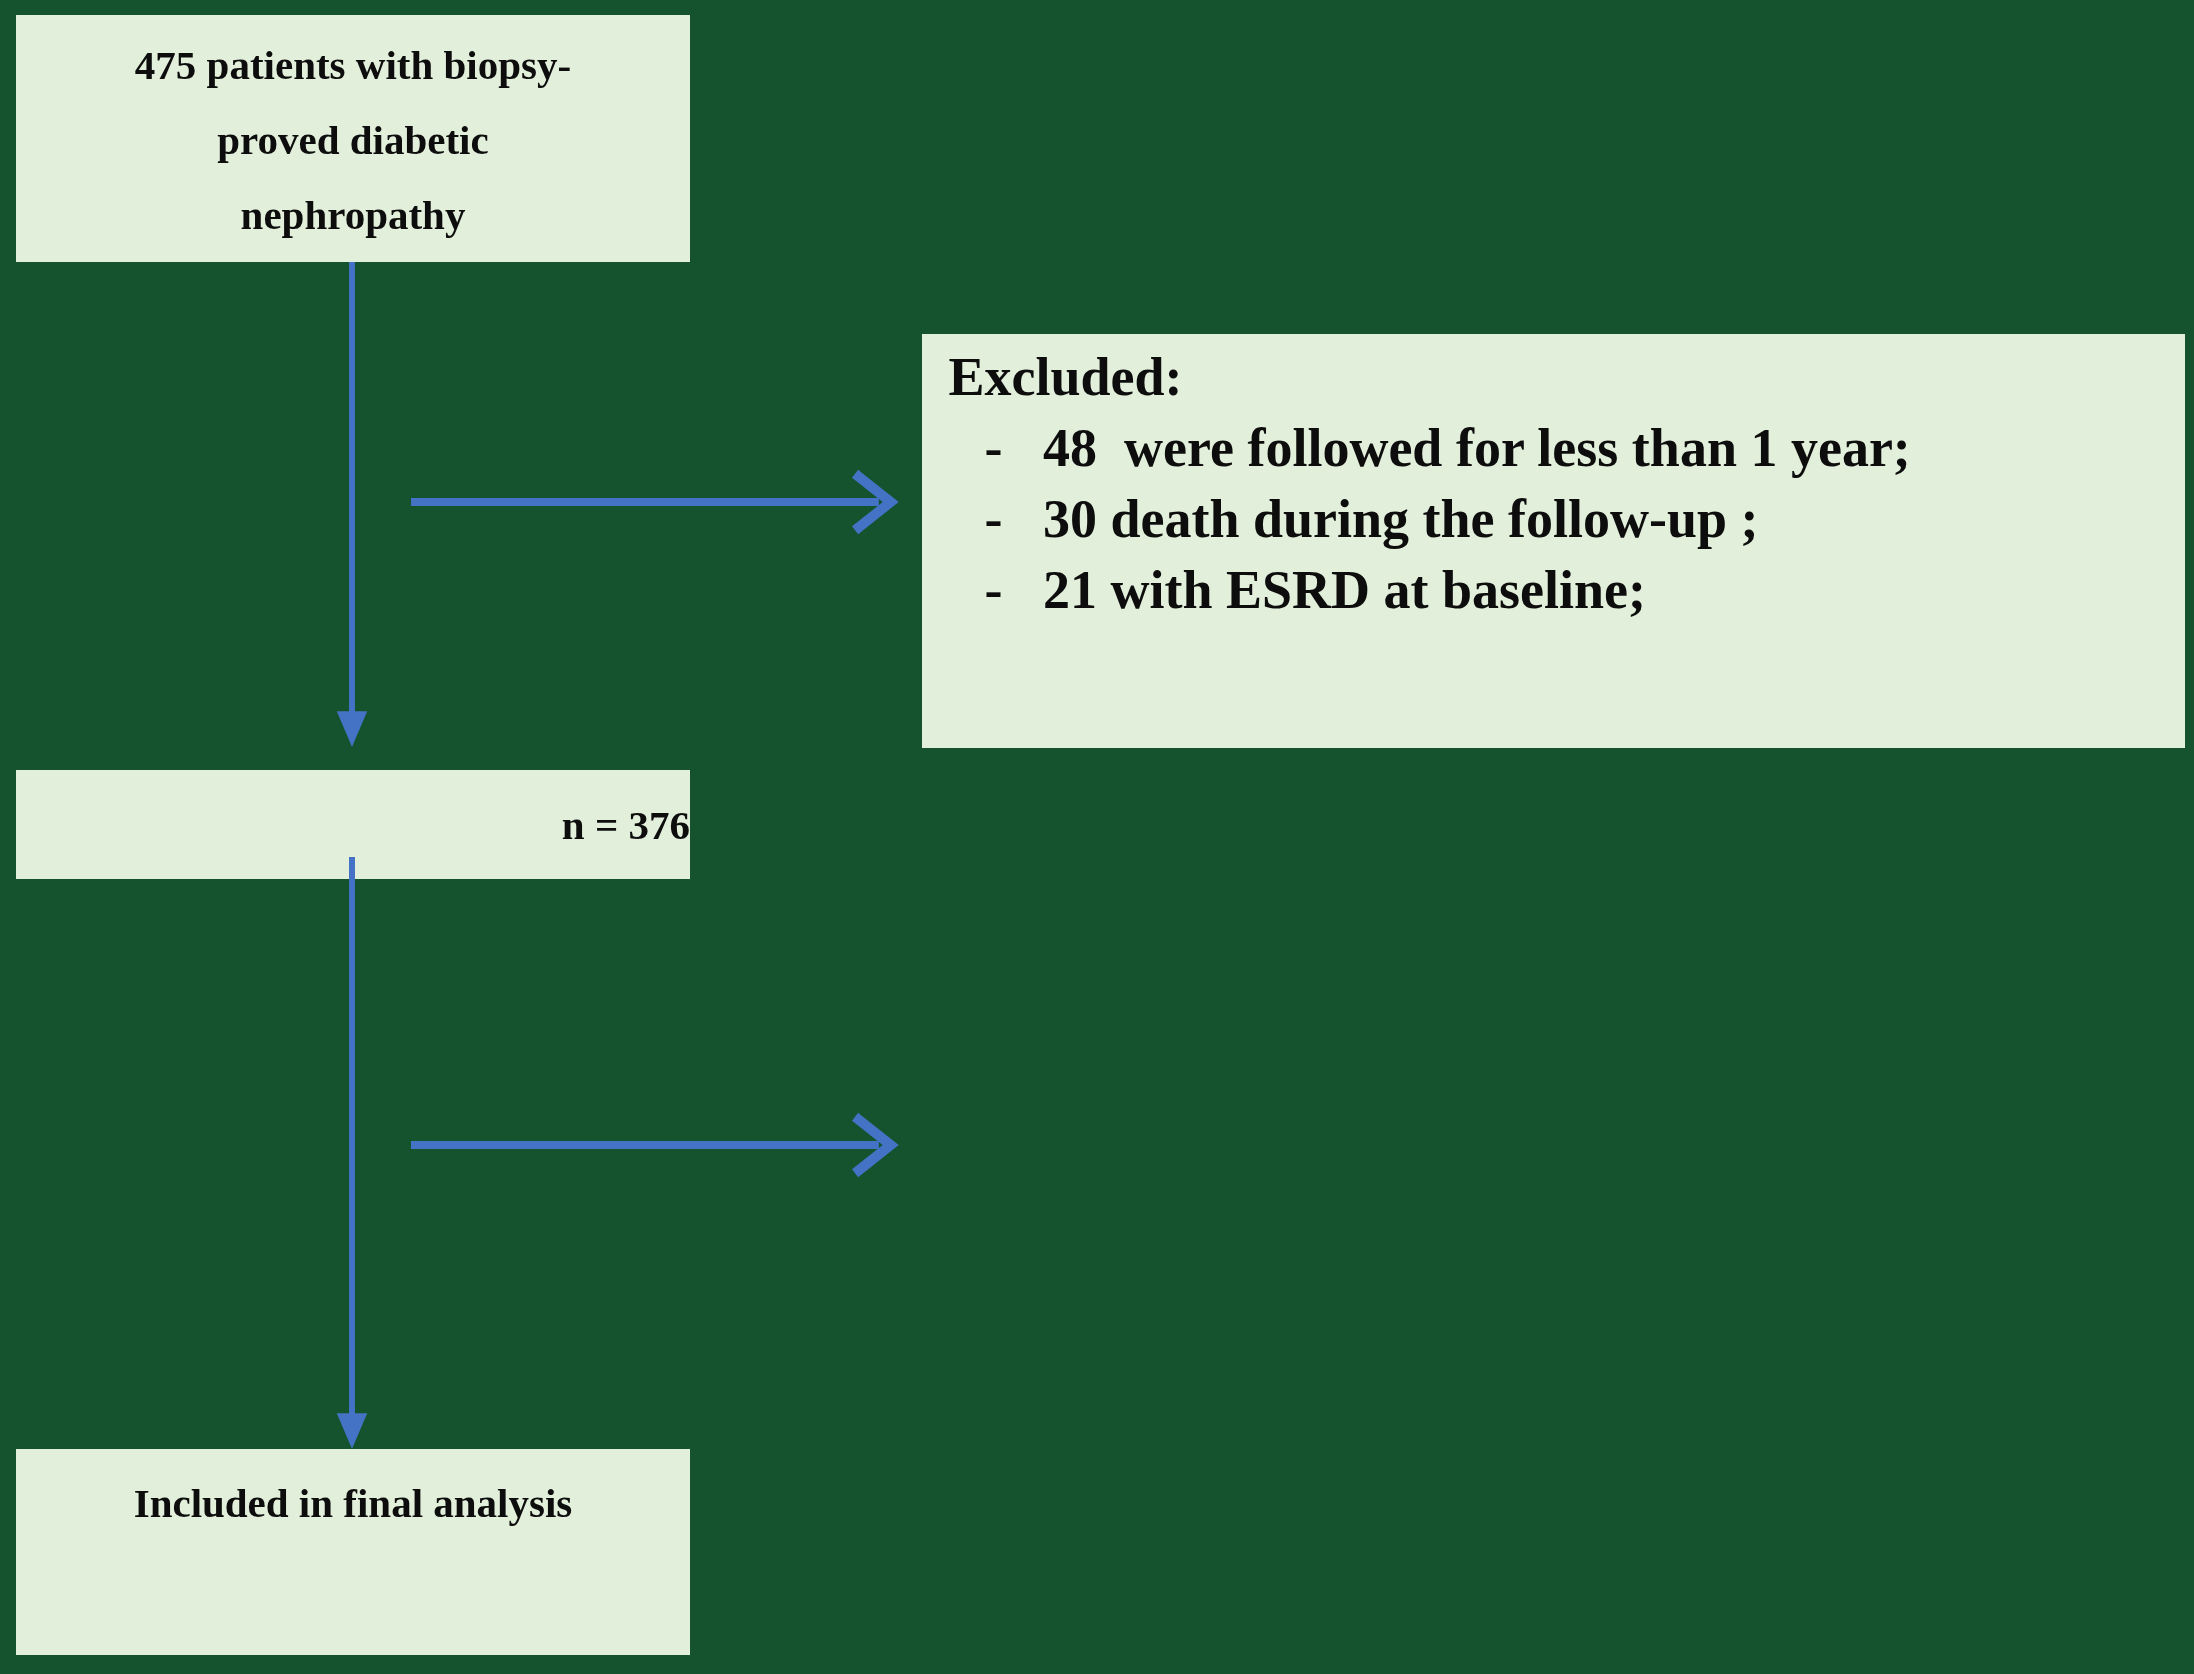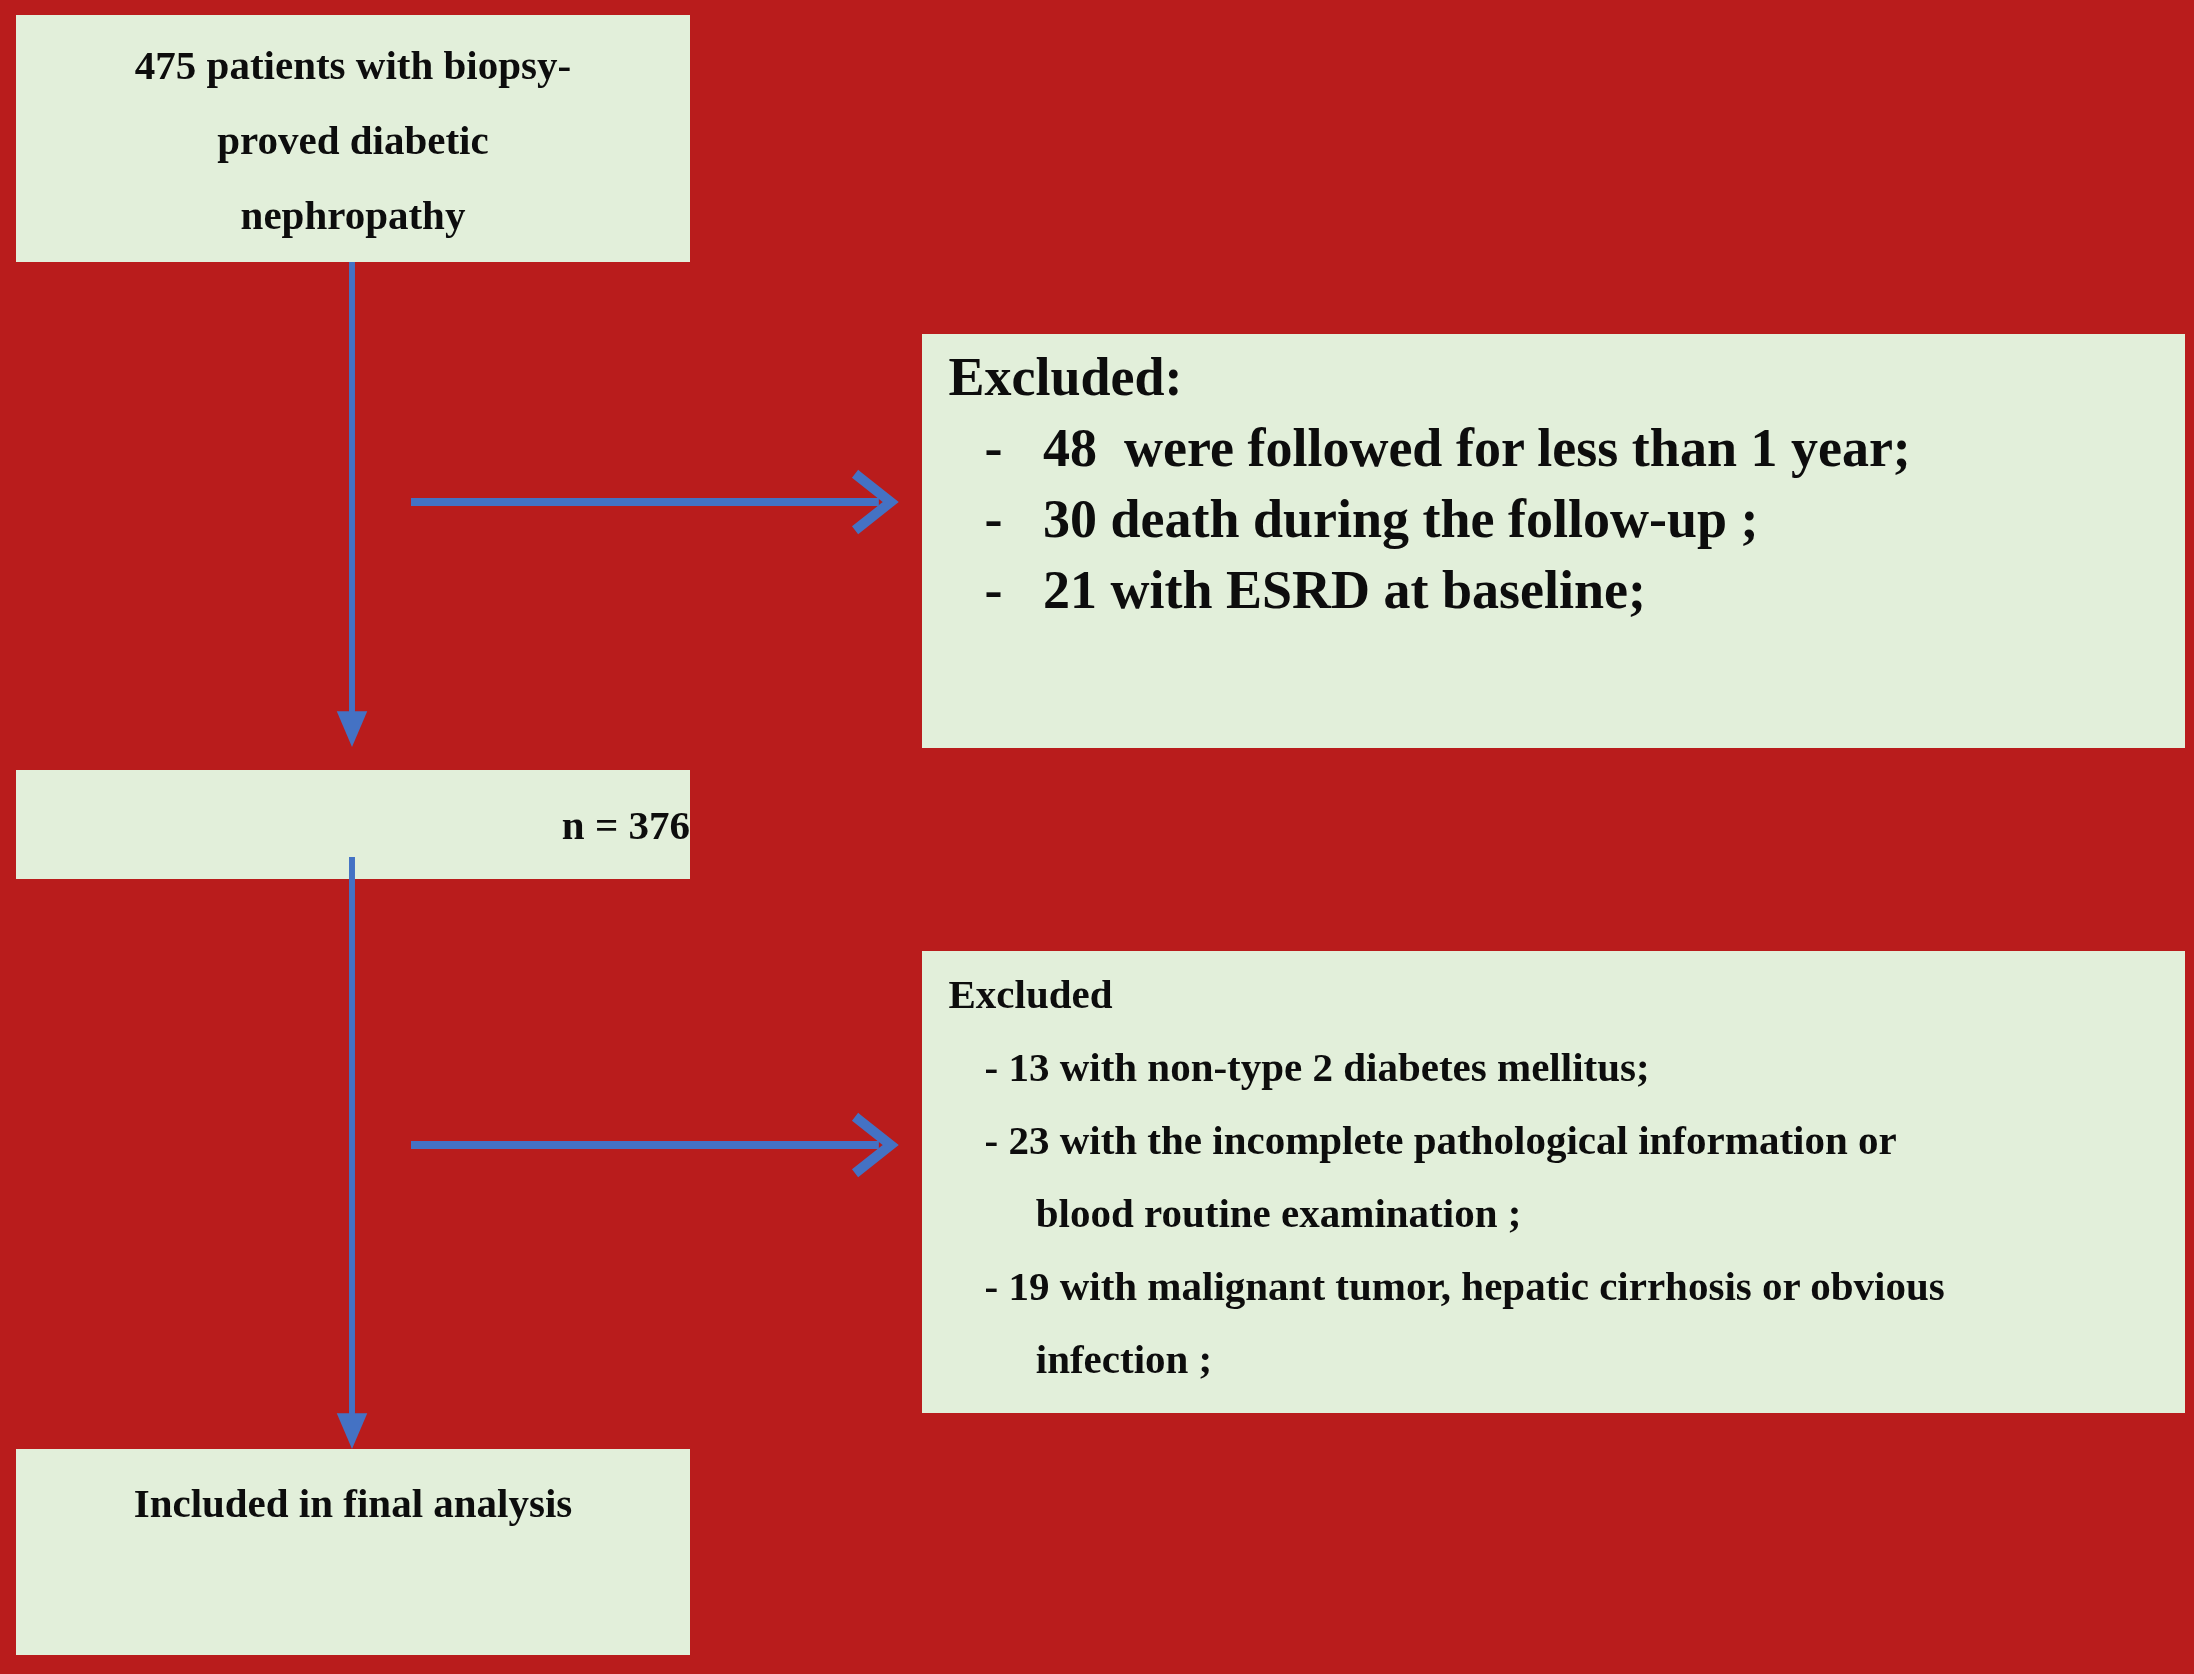--- a/index.html
+++ b/index.html
@@ -1,20 +1,20 @@
 <!DOCTYPE html>
 <html style="font-size:10.6px"><head>
 <meta charset="utf-8">
 <style>
   html, body { margin: 0; padding: 0; background: #ffffff; }
   .canvas {
     position: relative;
     width: 2194px;
     height: 1674px;
-    background: #b91c1c;
+    background: #14532d;
     overflow: hidden;
     font-family: "Liberation Serif", "DejaVu Serif", serif;
     font-weight: bold;
     color: #0d0d0d;
   }
   .gbox {
     position: absolute;
     background: #e2efda;
     box-sizing: border-box;
   }
@@ -90,27 +90,19 @@
   <svg class="arrow" style="left:332px; top:857px;" width="40" height="592" viewBox="0 0 60 893">
     <line x1="30" y1="0" x2="30" y2="845" stroke="#4472c4" stroke-width="9"></line>
     <polygon points="7,839 53,839 30,893" fill="#4472c4"></polygon>
   </svg>
 
   <svg class="arrow" style="left:411px; top:1105px;" width="497" height="80" viewBox="0 0 750 120">
     <line x1="0" y1="60" x2="706" y2="60" stroke="#4472c4" stroke-width="12"></line>
     <path d="M 676 22 L 724 60 L 676 98" fill="none" stroke="#4472c4" stroke-width="15" stroke-linecap="square" stroke-linejoin="miter"></path>
   </svg>
 
-  <div class="gbox box-ex2">
-    <div>Excluded</div>
-    <div class="ex-item">- 13 with non-type 2 diabetes mellitus;</div>
-    <div class="ex-item">- 23 with the incomplete pathological information or
-     blood routine examination ;</div>
-    <div class="ex-item">- 19 with malignant tumor, hepatic cirrhosis or obvious
-     infection ;</div>
-  </div>
 
   <div class="gbox box-final">
     <div>Included in final analysis</div>
   </div>
 
 </div>
 
 
 </body></html>

